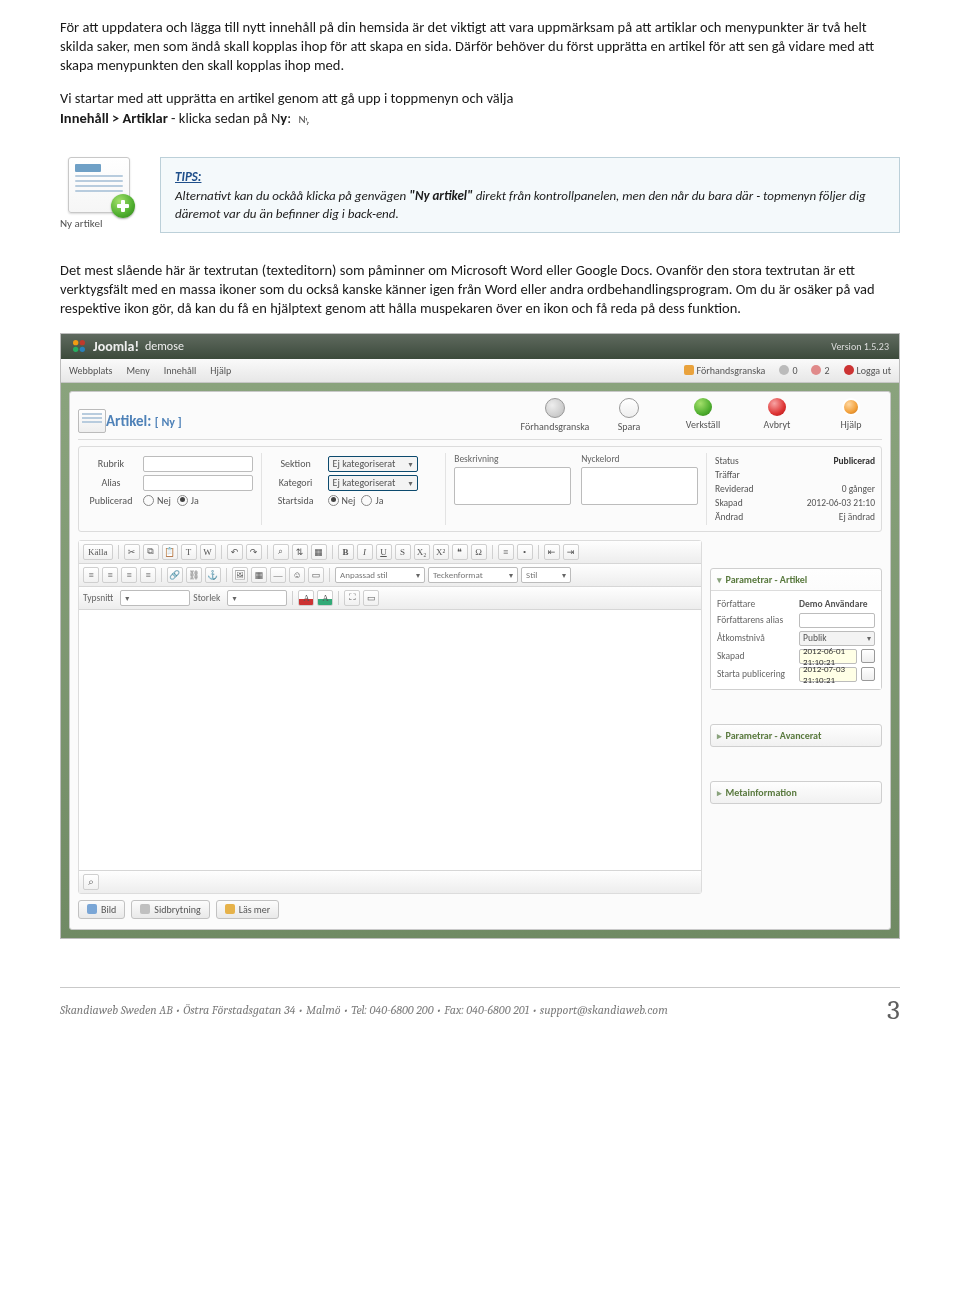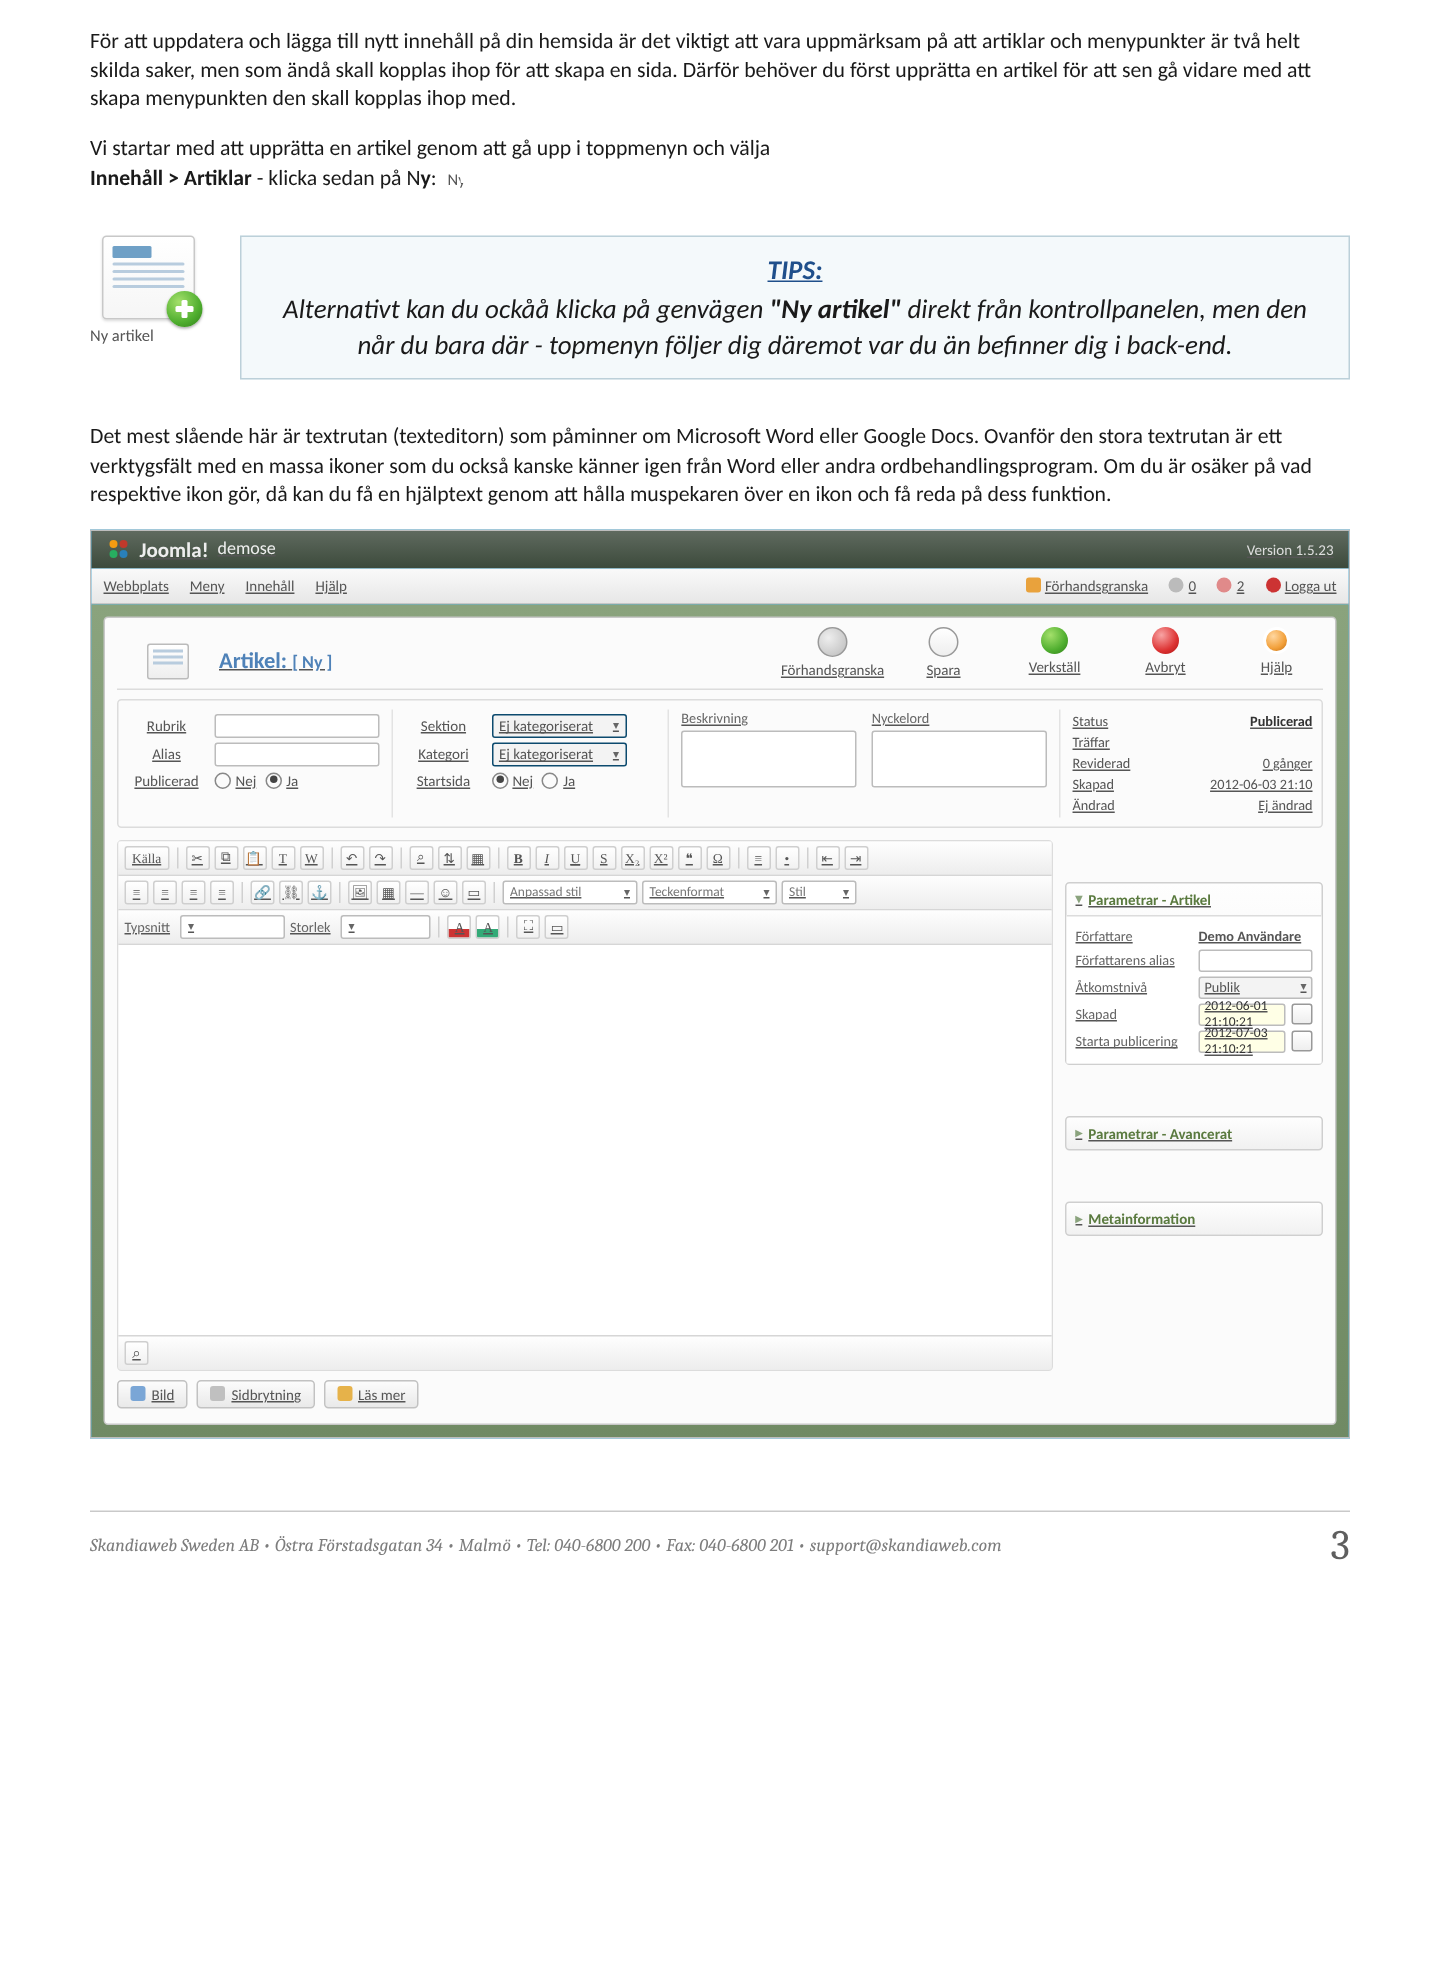--- a/index.html
+++ b/index.html
@@ -67,37 +67,35 @@
   }
   .thumb-plus::before,.thumb-plus::after{content:"";position:absolute;background:#fff;border-radius:1px;}
   .thumb-plus::before{left:6px;right:6px;top:10px;height:4px;}
   .thumb-plus::after{top:6px;bottom:6px;left:10px;width:4px;}
   .tips-panel{
     flex:1;
     border:1px solid #bcd0d9;
     background:#f4f9fb;
     padding:10px 14px;
     font-style:italic;
-    font-size:18px;
+    font-size:13px;
     line-height:1.35;
-    text-align:center;
   }
   .tips-panel .tips-head{
     font-weight:700;color:#1f4f8b;text-decoration:underline;font-style:italic;
     display:block;margin-bottom:2px;
   }
 
   
   .joomla-shot{
     margin-top:10px;
     border:1px solid #bdbdbd;
-    background:#0ea5e9;
+    background:#a21caf;
     font-size:10px;
     color:#555;
-    text-decoration:underline;
   }
   .j-top{
     background:linear-gradient(#5f6a5f,#3c4a3b);
     color:#eee;
     display:flex;align-items:center;justify-content:space-between;
     padding:4px 10px;
     font-size:11px;
   }
   .j-logo{display:flex;align-items:center;gap:6px;font-weight:700;font-size:14px;}
   .j-logo svg{height:16px;width:16px;}
@@ -125,21 +123,21 @@
     background:#fbfbfb;
     border:1px solid #c8c8c8;
     border-radius:3px;
     padding:6px 8px 10px 8px;
   }
   .j-titlebar{
     display:flex;justify-content:space-between;align-items:flex-end;
     border-bottom:1px solid #dcdcdc;
     padding-bottom:6px;margin-bottom:6px;
   }
-  .j-title-left{display:flex;align-items:center;gap:20px;margin-left:20px;}
+  .j-title-left{display:flex;align-items:center;gap:0;}
   .j-doc-icon{
     width:26px;height:22px;
     background:linear-gradient(#fff,#eee);
     border:1px solid #bbb;border-radius:2px;position:relative;
   }
   .j-doc-icon::after{content:"";position:absolute;left:3px;right:3px;top:3px;height:2px;background:#b8ccde;box-shadow:0 4px 0 #b8ccde,0 8px 0 #b8ccde;}
   .j-article-title{color:#4f82b8;font-size:15px;font-weight:700;}
   .j-article-title .sub{color:#4f82b8;font-size:12px;font-weight:700;}
   .j-toolbar{display:flex;gap:12px;}
   .j-tool{display:flex;flex-direction:column;align-items:center;gap:2px;width:62px;}

